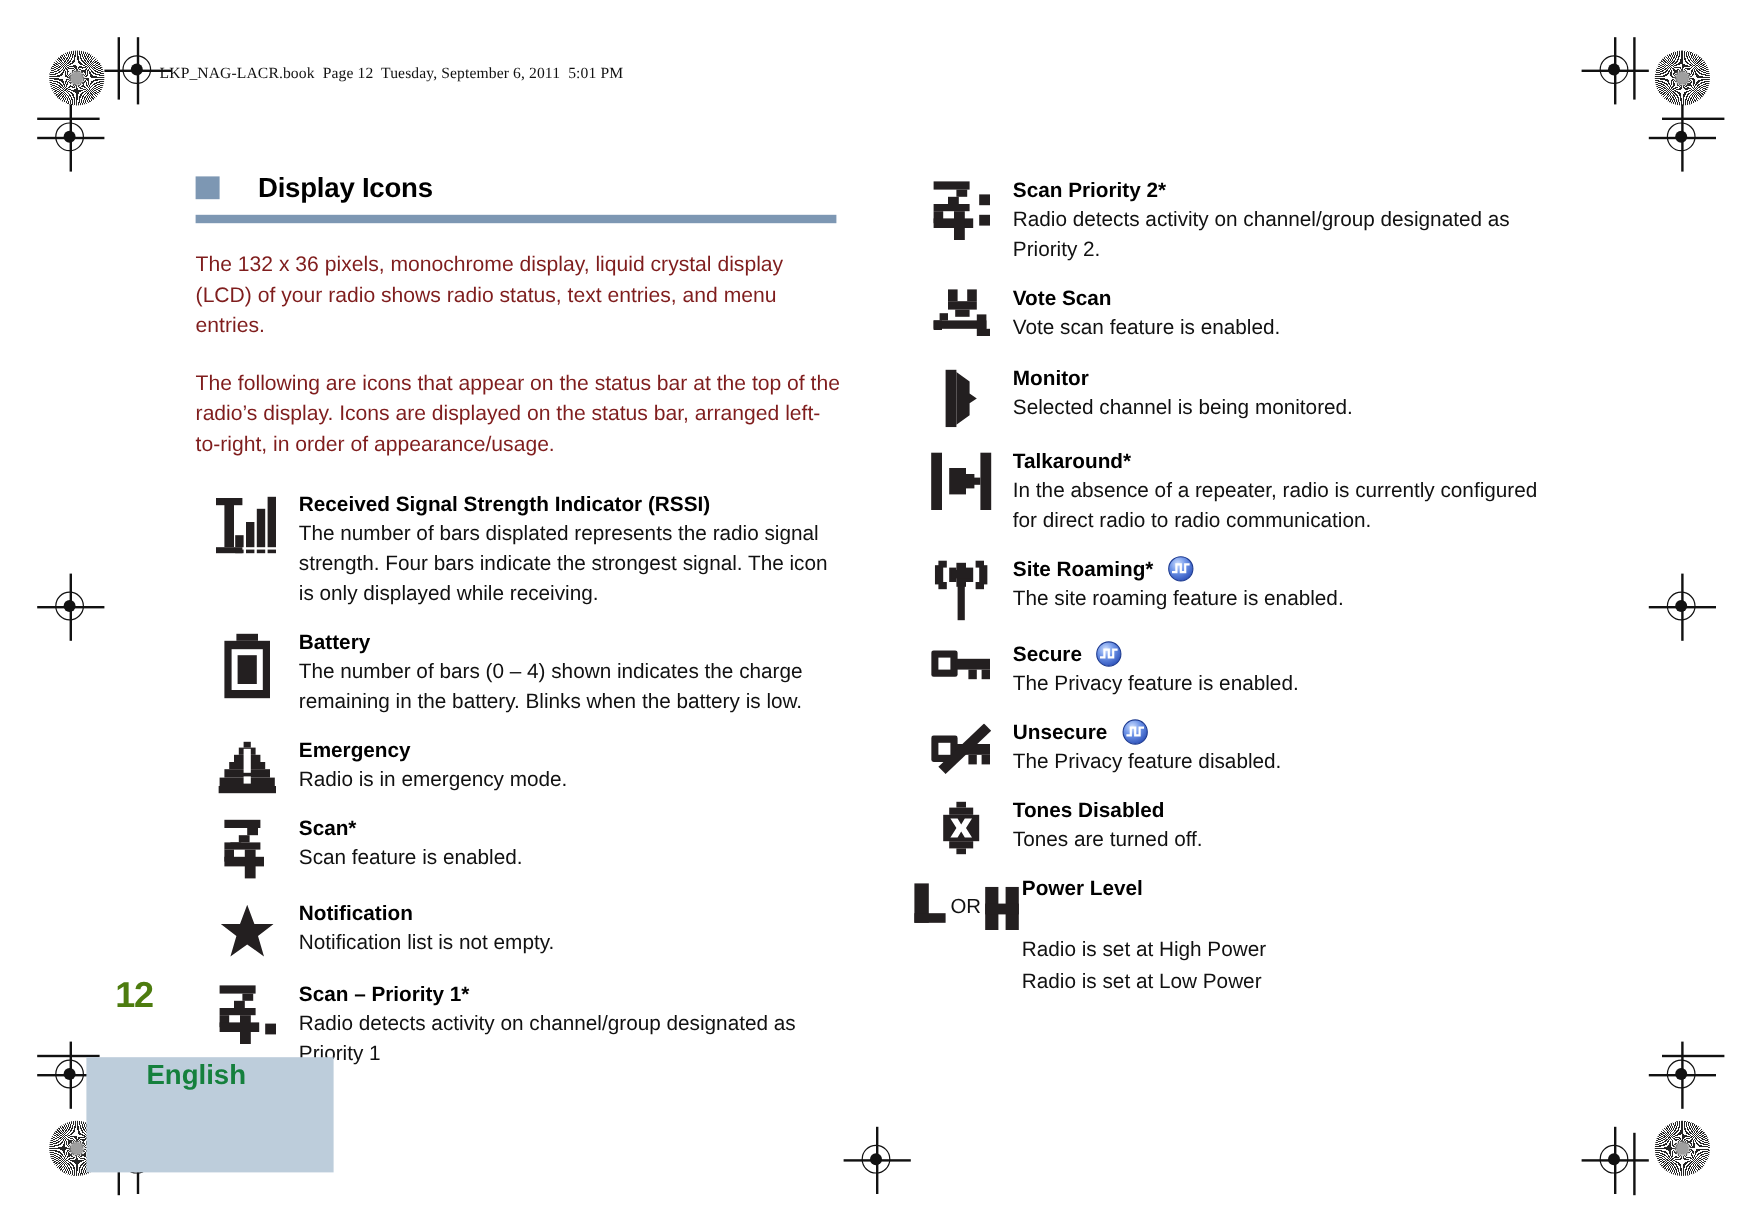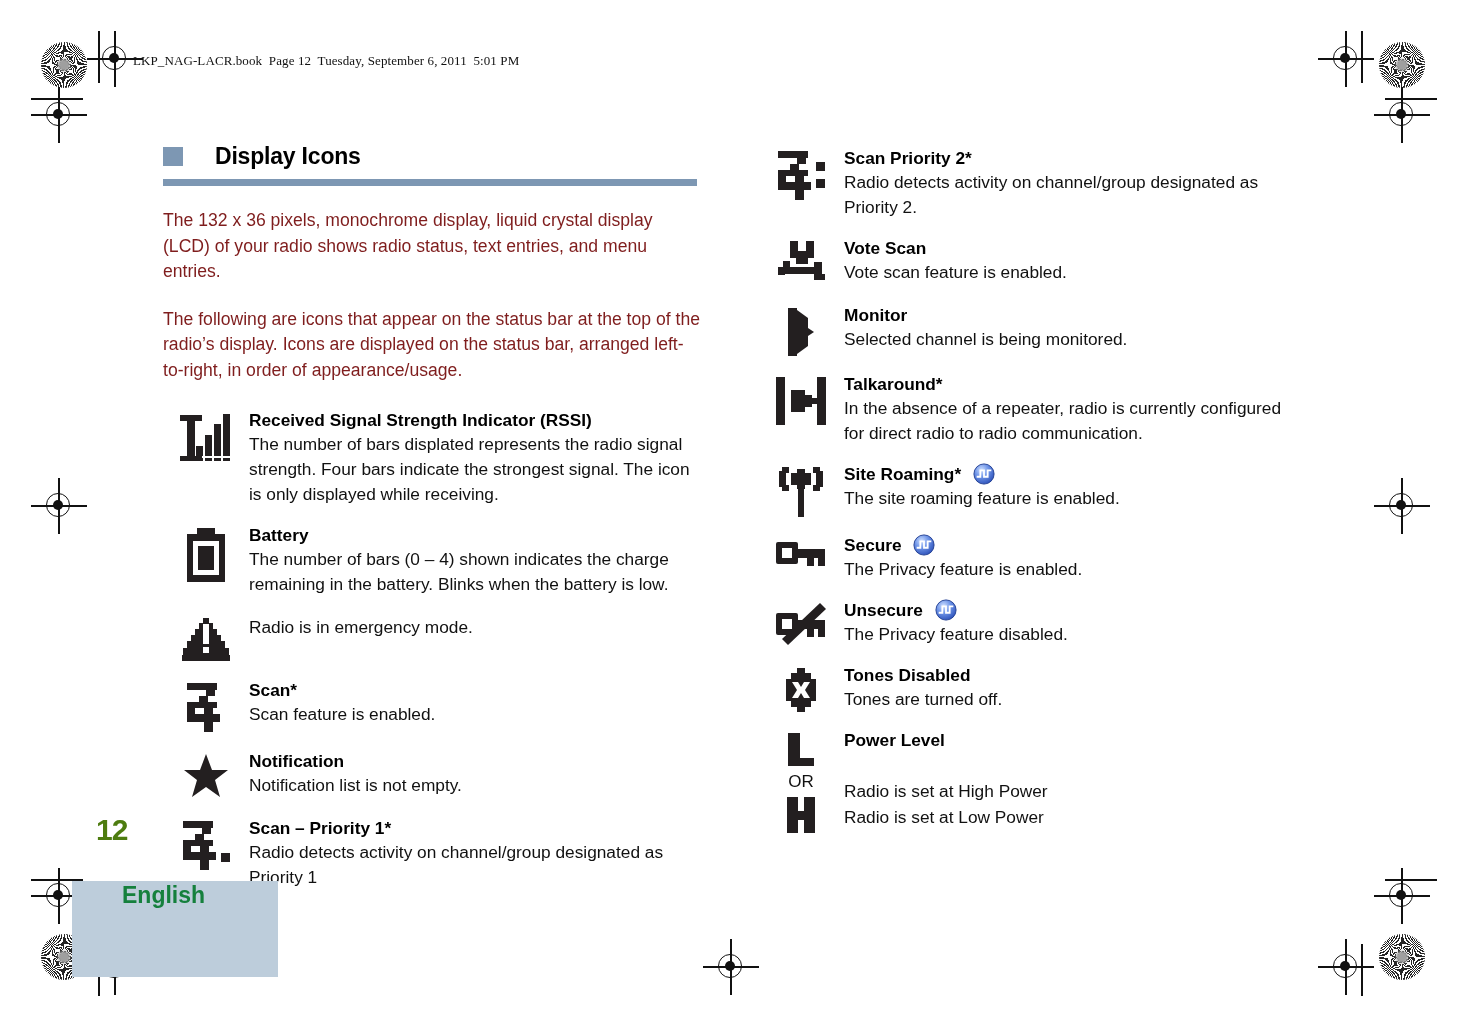--- a/index.html
+++ b/index.html
@@ -211,20 +211,21 @@
             <rect x="13" y="11" width="22" height="6"></rect>
             <rect x="9" y="17" width="30" height="6"></rect>
             <rect x="5" y="23" width="38" height="7"></rect>
             <rect x="1" y="30" width="46" height="7"></rect>
             <rect x="0" y="37" width="48" height="6"></rect>
             <rect x="21" y="6" width="6" height="20" fill="#ffffff"></rect>
             <rect x="21" y="29" width="6" height="6" fill="#ffffff"></rect>
           </svg>
         </div>
         <div class="txt">
+          <div class="hd">Emergency</div>
           <div class="bd">Radio is in emergency mode.</div>
         </div>
       </div>
 
       <div class="row">
         <div class="glyph">
           <svg class="px" width="44" height="50" viewBox="0 0 44 50" fill="#231f20">
             <rect x="3" y="0" width="30" height="7"></rect>
             <rect x="22" y="7" width="9" height="6"></rect>
             <rect x="15" y="13" width="9" height="6"></rect>
@@ -440,21 +441,21 @@
             <polygon points="12,14 18,14 21,19 24,14 30,14 25,22 30,30 24,30 21,25 18,30 12,30 17,22" fill="#ffffff"></polygon>
           </svg>
         </div>
         <div class="txt">
           <div class="hd">Tones Disabled</div>
           <div class="bd">Tones are turned off.</div>
         </div>
       </div>
 
       <div class="row">
-        <div class="glyph" style="flex-direction:column;align-items:center;">
+        <div class="glyph" style="flex-direction:row;align-items:center;">
           <svg class="px" width="34" height="40" viewBox="0 0 34 40" fill="#231f20">
             <rect x="4" y="0" width="12" height="33"></rect>
               <rect x="4" y="25" width="26" height="8"></rect>
           </svg>
           <div style="font-size:17px;line-height:18px;color:#111;">OR</div>
           <svg class="px" style="margin-top:6px;" width="34" height="40" viewBox="0 0 34 40" fill="#231f20">
             <rect x="3" y="0" width="11" height="36"></rect>
               <rect x="20" y="0" width="11" height="36"></rect>
               <rect x="3" y="14" width="28" height="9"></rect>
           </svg>

